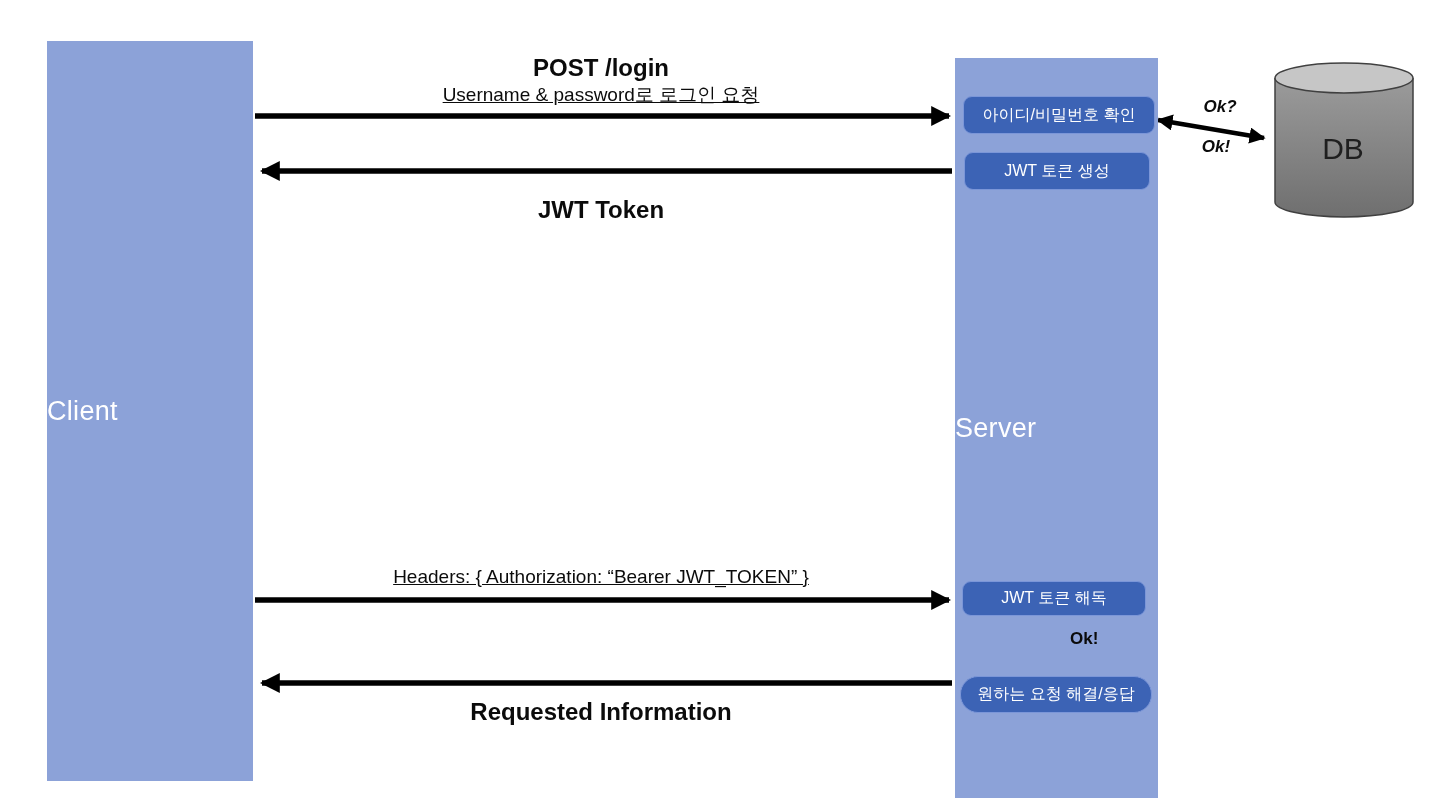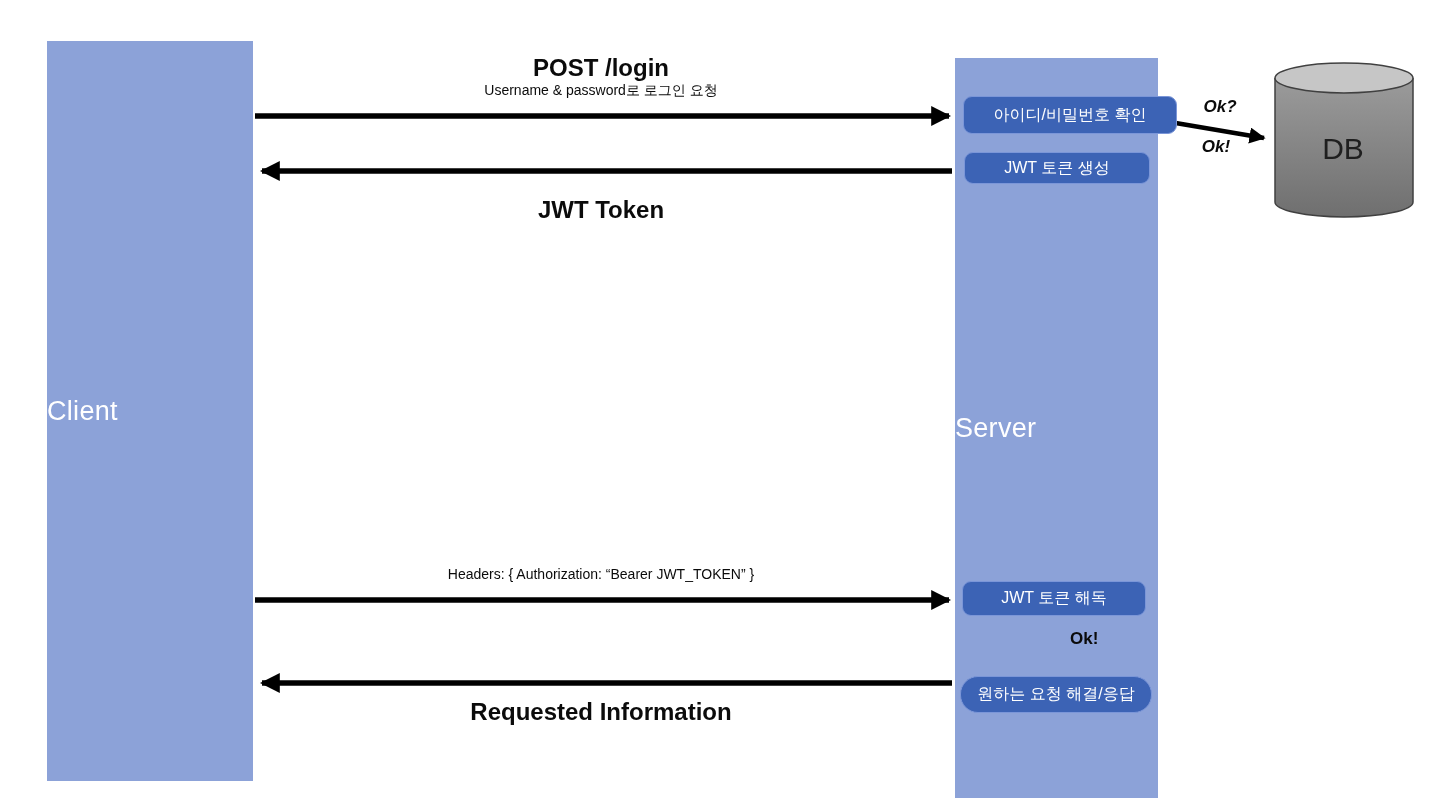--- a/index.html
+++ b/index.html
@@ -32,30 +32,30 @@
   .lane.server{left:955px;width:203px;margin-top:17px;}
   .step{
     position:absolute;
     background:var(--step-fill);
     border:1.5px solid var(--step-border);
     border-radius:9px;
     box-sizing:border-box;
     display:flex;align-items:center;justify-content:center;
     color:#ffffff;font-size:16px;white-space:nowrap;
   }
-  .step.a{left:963px;top:96px;width:214px;height:38px;}
-  .step.b{left:964px;top:152px;width:186px;height:32px;}
+  .step.a{left:963px;top:96px;width:192px;height:38px;}
+  .step.b{left:964px;top:152px;width:186px;height:38px;}
   .step.c{left:962px;top:581px;width:184px;height:35px;}
   .step.d{left:960px;top:676px;width:192px;height:37px;border-radius:18px;}
   .flow-label{
     position:absolute;left:601px;transform:translateX(-50%);
     color:#0b0b0b;text-align:left;white-space:nowrap;
   }
   .flow-title{font-size:24px;font-weight:bold;}
-  .flow-sub{font-size:14px;}
+  .flow-sub{font-size:19px;text-decoration:underline;}
   .t-post{top:54px;}
   .t-post-sub{top:82px;}
   .t-jwt{top:196px;}
   .t-get{top:535px;}
   .t-get-sub{top:566px;}
   .t-req{top:698px;}
   .ok-label{
     position:absolute;color:#0b0b0b;font-size:17px;font-weight:bold;white-space:nowrap;
   }
   .ok-italic{font-style:italic;}

